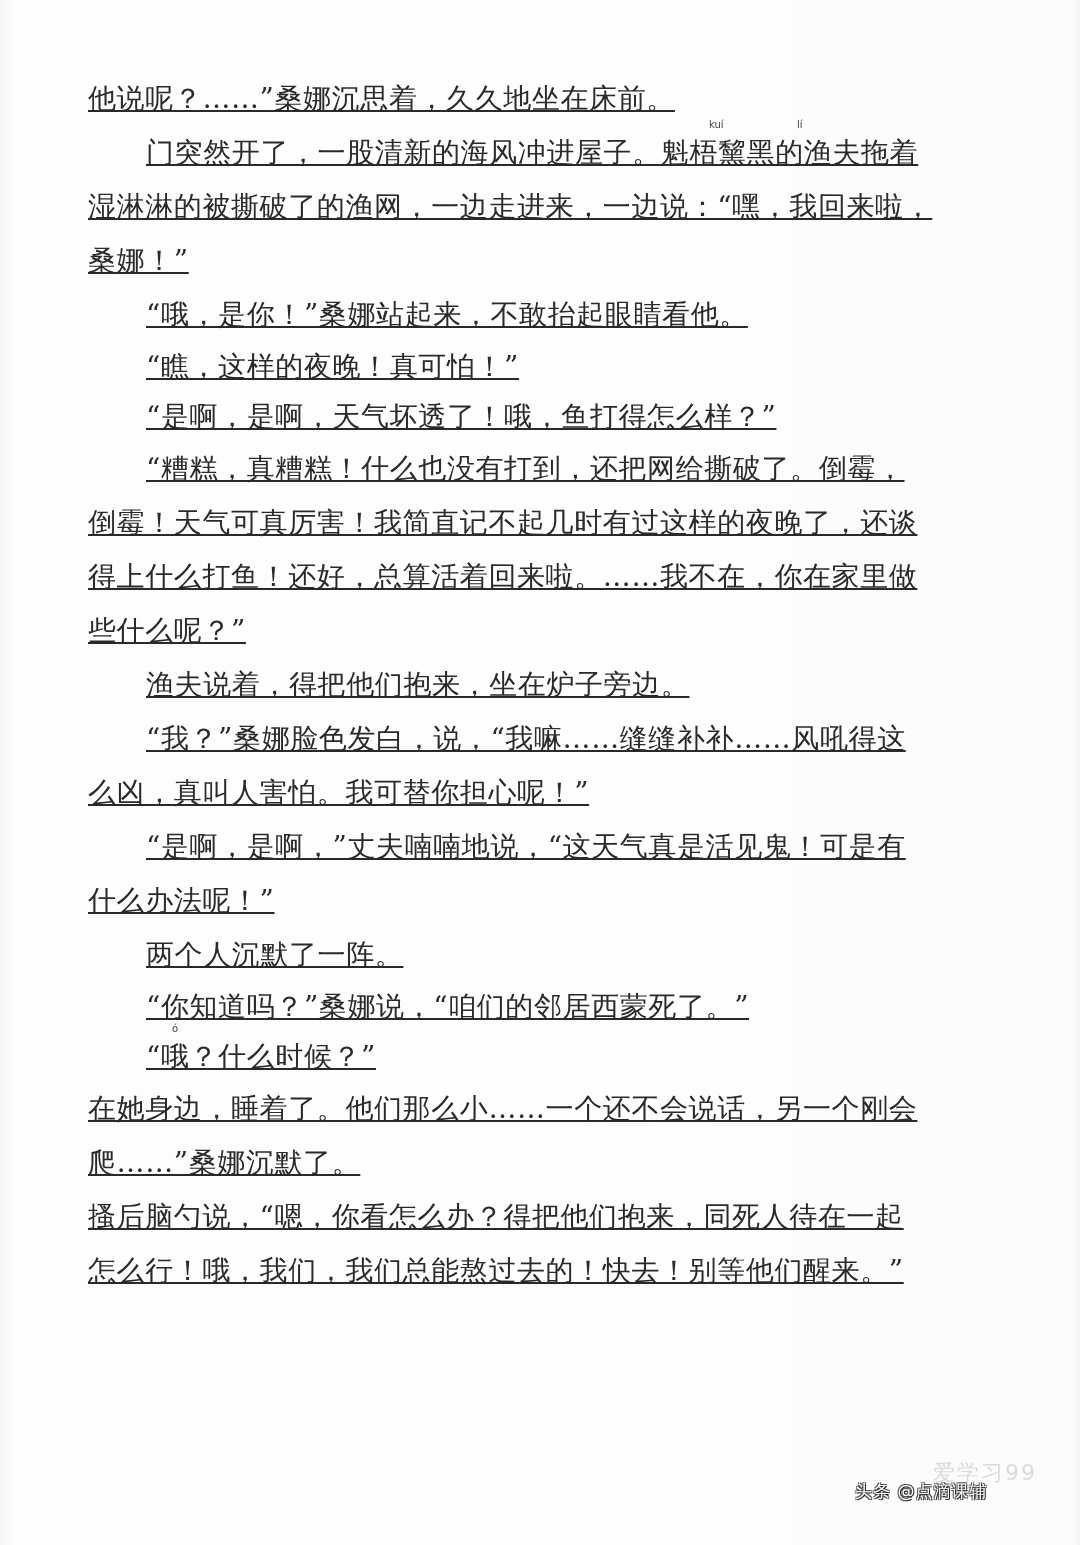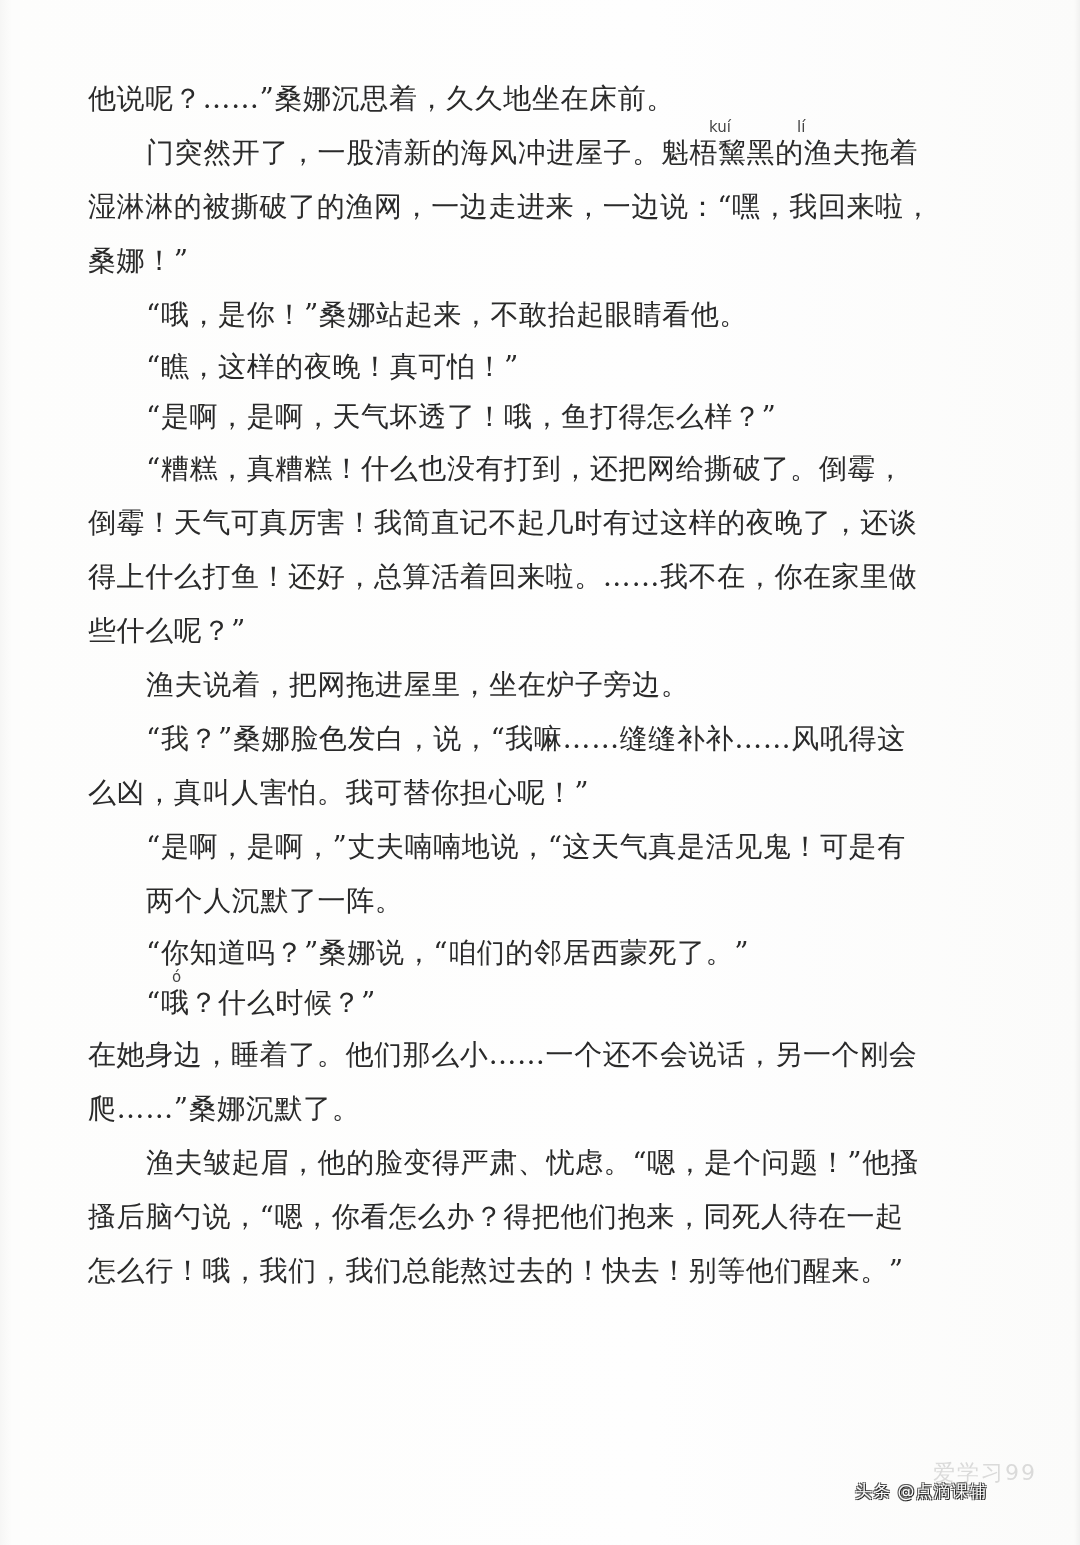--- a/index.html
+++ b/index.html
@@ -19,35 +19,36 @@
       position: absolute;
       left: 0; top: 0;
       width: 1080px; height: 1545px;
       background: linear-gradient(90deg, #f6f6f5 0px, #fdfdfc 12px, #fefefe 60%, #fbfbfa 100%);
     }
     .text-block {
       position: absolute;
       left: 88px;
       top: 72px;
       width: 884px;
+      text-decoration: underline;
     }
     .line {
       height: 54px;
       line-height: 54px;
       font-size: 28px;
       white-space: nowrap;
       letter-spacing: 0.6px;
       position: relative;
     }
     .line.indent { padding-left: 58px; }
     .line.gap-small { height: 50px; line-height: 50px; }
     .ruby {
       position: absolute;
       font-family: "DejaVu Sans", "Liberation Sans", sans-serif;
-      font-size: 15px;
+      font-size: 10px;
       color: #444;
       line-height: 1;
       letter-spacing: 0;
     }
     .watermark {
       position: absolute;
       left: 855px;
       top: 1480px;
       display: flex;
       align-items: center;
@@ -86,33 +87,33 @@
     </div>
     <div class="line">湿淋淋的被撕破了的渔网，一边走进来，一边说：“嘿，我回来啦，</div>
     <div class="line">桑娜！”</div>
     <div class="line indent">“哦，是你！”桑娜站起来，不敢抬起眼睛看他。</div>
     <div class="line indent gap-small">“瞧，这样的夜晚！真可怕！”</div>
     <div class="line indent gap-small">“是啊，是啊，天气坏透了！哦，鱼打得怎么样？”</div>
     <div class="line indent">“糟糕，真糟糕！什么也没有打到，还把网给撕破了。倒霉，</div>
     <div class="line">倒霉！天气可真厉害！我简直记不起几时有过这样的夜晚了，还谈</div>
     <div class="line">得上什么打鱼！还好，总算活着回来啦。……我不在，你在家里做</div>
     <div class="line">些什么呢？”</div>
-    <div class="line indent">渔夫说着，把网拖进屋里，坐在炉子旁边。</div>
+    <div class="line indent">渔夫说着，得把他们抱来，坐在炉子旁边。</div>
     <div class="line indent">“我？”桑娜脸色发白，说，“我嘛……缝缝补补……风吼得这</div>
     <div class="line">么凶，真叫人害怕。我可替你担心呢！”</div>
     <div class="line indent">“是啊，是啊，”丈夫喃喃地说，“这天气真是活见鬼！可是有</div>
+    <div class="line">什么办法呢！”</div>
     <div class="line indent">两个人沉默了一阵。</div>
     <div class="line indent gap-small">“你知道吗？”桑娜说，“咱们的邻居西蒙死了。”</div>
     <div class="line indent gap-small">
       <span class="ruby" style="left:84px; top:-8px;">ó</span>
       <span>“哦？什么时候？”</span>
     </div>
     <div class="line">在她身边，睡着了。他们那么小……一个还不会说话，另一个刚会</div>
     <div class="line">爬……”桑娜沉默了。</div>
-    <div class="line indent">渔夫皱起眉，他的脸变得严肃、忧虑。“嗯，是个问题！”他搔</div>
     <div class="line">搔后脑勺说，“嗯，你看怎么办？得把他们抱来，同死人待在一起</div>
     <div class="line">怎么行！哦，我们，我们总能熬过去的！快去！别等他们醒来。”</div>
   </div>
 
   <div class="watermark-ghost">爱学习99</div>
   <div class="watermark">
     <span>头条 @点滴课辅</span>
   </div>
   <div class="right-shadow"></div>
 </div>

